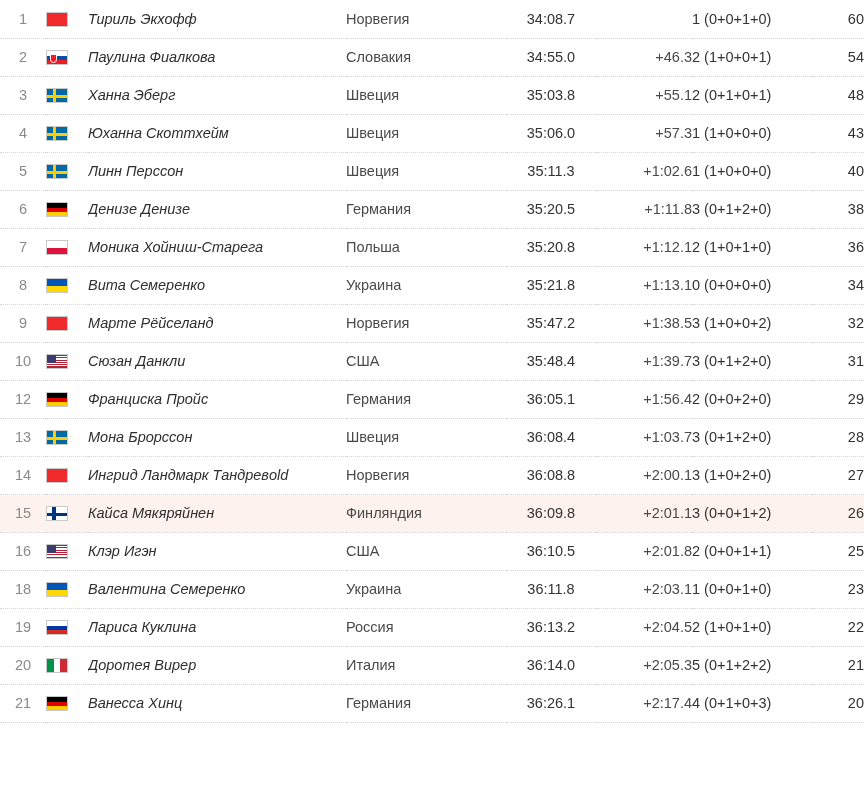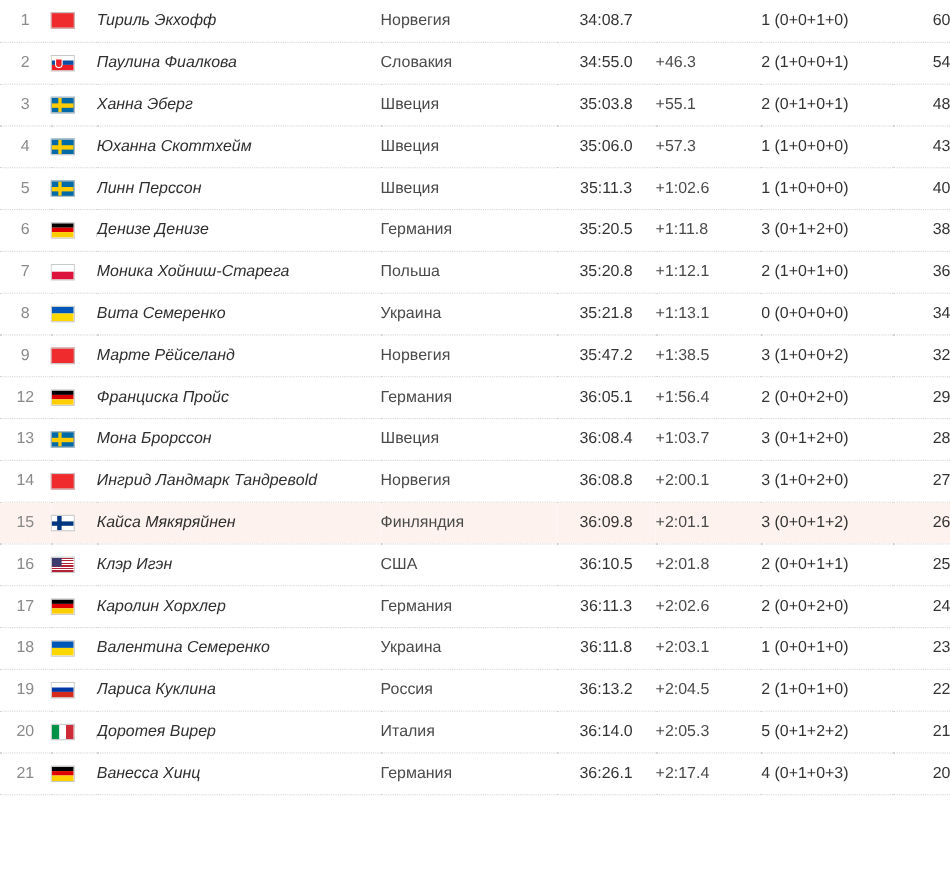--- a/index.html
+++ b/index.html
@@ -32,21 +32,21 @@
   }
   tr.highlight td {
     background: #fdf2ed;
   }
   
   .c-rank   { width: 46px;  text-align: center; color: #8a8a8a; font-size: 14px; }
   .c-flag   { width: 42px;  text-align: left; padding-left: 8px; }
   .c-name   { width: 258px; text-align: left; color: #2f2f2f; font-style: italic; }
   .c-country{ width: 160px; text-align: left; color: #4a4a4a; }
   .c-time   { width: 90px;  text-align: center; color: #333333; }
-  .c-behind { width: 96px;  text-align: left; color: #4a4a4a; padding-right: 16px;}
+  .c-behind { width: 96px;  text-align: right; color: #4a4a4a; padding-right: 16px;}
   .c-shoot  { width: 120px; text-align: left; color: #333333; }
   .c-points { width: 52px;  text-align: right; padding-right: 14px; color: #333333; }
 
   
   .flag {
     display: inline-block;
     width: 22px;
     height: 15px;
     border: 1px solid #c9c9c9;
     box-sizing: border-box;
@@ -204,20 +204,30 @@
         <td class="c-rank">9</td>
         <td class="c-flag"><span><span class="flag fl-no"><span class="hbar-w"></span><span class="vbar-w"></span><span class="hbar-b"></span><span class="vbar-b"></span></span></span></td>
         <td class="c-name">Марте Рёйселанд</td>
         <td class="c-country">Норвегия</td>
         <td class="c-time">35:47.2</td>
         <td class="c-behind">+1:38.5</td>
         <td class="c-shoot">3 (1+0+0+2)</td>
         <td class="c-points">32</td>
       </tr>
       <tr>
+        <td class="c-rank">10</td>
+        <td class="c-flag"><span><span class="flag fl-us"><span class="stripes"></span><span class="canton"></span></span></span></td>
+        <td class="c-name">Сюзан Данкли</td>
+        <td class="c-country">США</td>
+        <td class="c-time">35:48.4</td>
+        <td class="c-behind">+1:39.7</td>
+        <td class="c-shoot">3 (0+1+2+0)</td>
+        <td class="c-points">31</td>
+      </tr>
+      <tr>
         <td class="c-rank">12</td>
         <td class="c-flag"><span><span class="flag fl-de"><span class="s1"></span><span class="s2"></span><span class="s3"></span></span></span></td>
         <td class="c-name">Франциска Пройс</td>
         <td class="c-country">Германия</td>
         <td class="c-time">36:05.1</td>
         <td class="c-behind">+1:56.4</td>
         <td class="c-shoot">2 (0+0+2+0)</td>
         <td class="c-points">29</td>
       </tr>
       <tr>
@@ -254,30 +264,20 @@
         <td class="c-rank">16</td>
         <td class="c-flag"><span><span class="flag fl-us"><span class="stripes"></span><span class="canton"></span></span></span></td>
         <td class="c-name">Клэр Игэн</td>
         <td class="c-country">США</td>
         <td class="c-time">36:10.5</td>
         <td class="c-behind">+2:01.8</td>
         <td class="c-shoot">2 (0+0+1+1)</td>
         <td class="c-points">25</td>
       </tr>
       <tr>
-        <td class="c-rank">17</td>
-        <td class="c-flag"><span><span class="flag fl-de"><span class="s1"></span><span class="s2"></span><span class="s3"></span></span></span></td>
-        <td class="c-name">Каролин Хорхлер</td>
-        <td class="c-country">Германия</td>
-        <td class="c-time">36:11.3</td>
-        <td class="c-behind">+2:02.6</td>
-        <td class="c-shoot">2 (0+0+2+0)</td>
-        <td class="c-points">24</td>
-      </tr>
-      <tr>
         <td class="c-rank">18</td>
         <td class="c-flag"><span><span class="flag fl-ua"><span class="s1"></span><span class="s2"></span></span></span></td>
         <td class="c-name">Валентина Семеренко</td>
         <td class="c-country">Украина</td>
         <td class="c-time">36:11.8</td>
         <td class="c-behind">+2:03.1</td>
         <td class="c-shoot">1 (0+0+1+0)</td>
         <td class="c-points">23</td>
       </tr>
       <tr>

